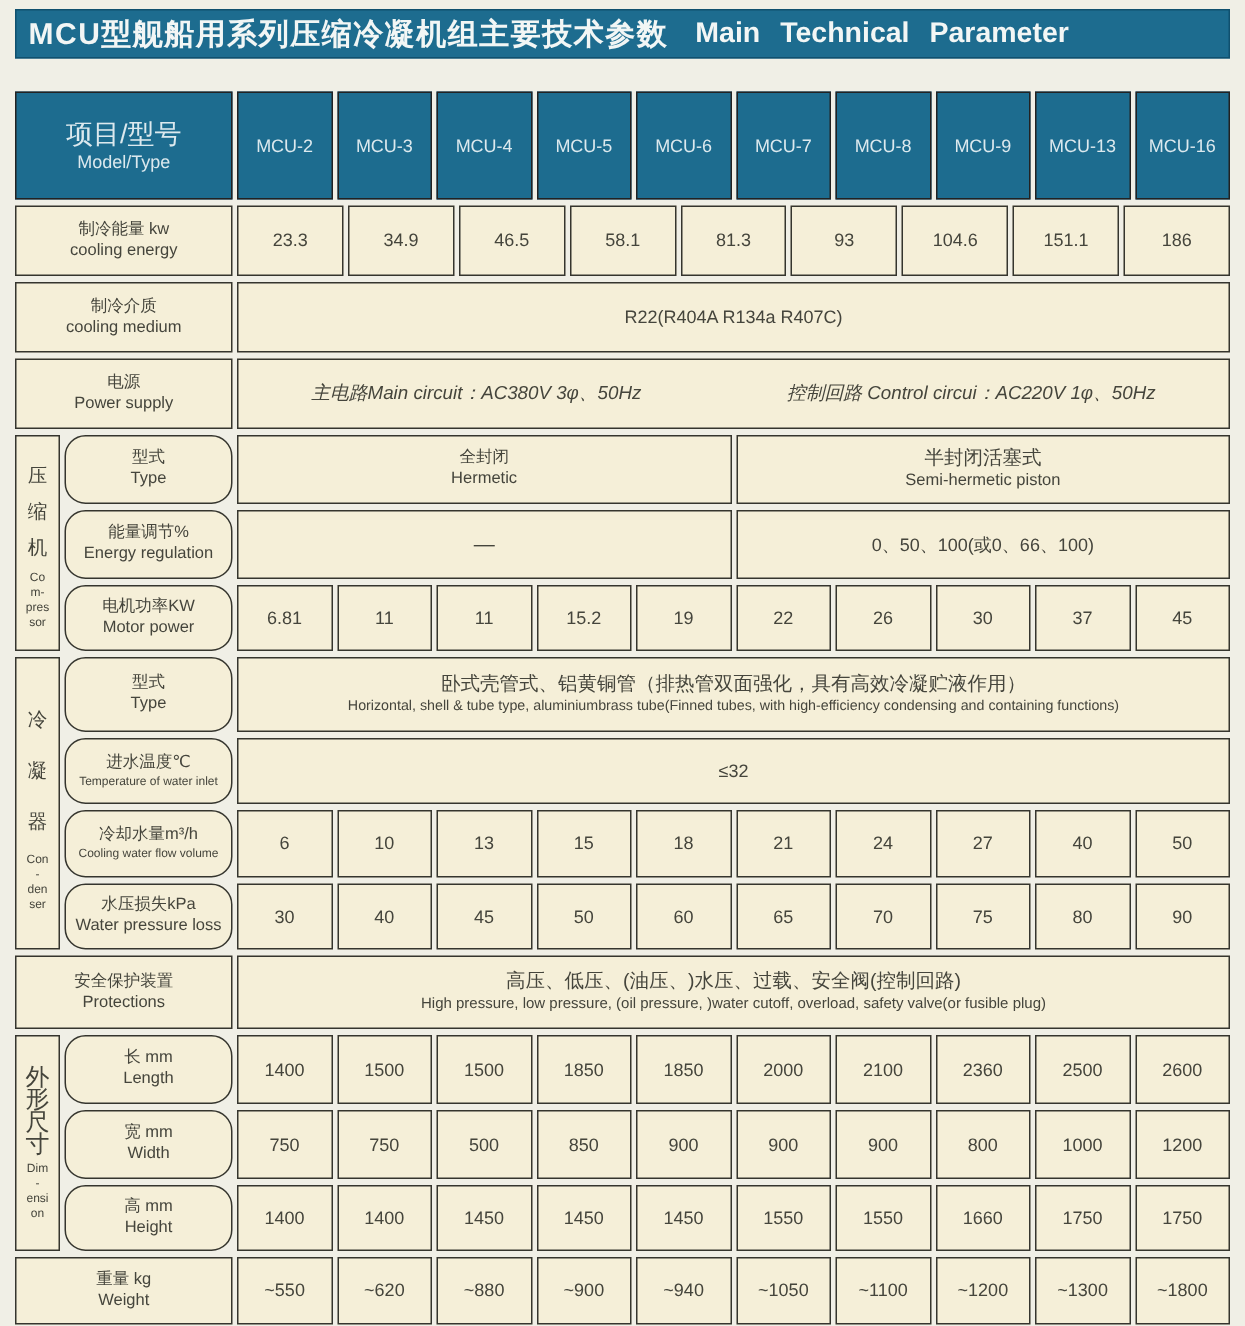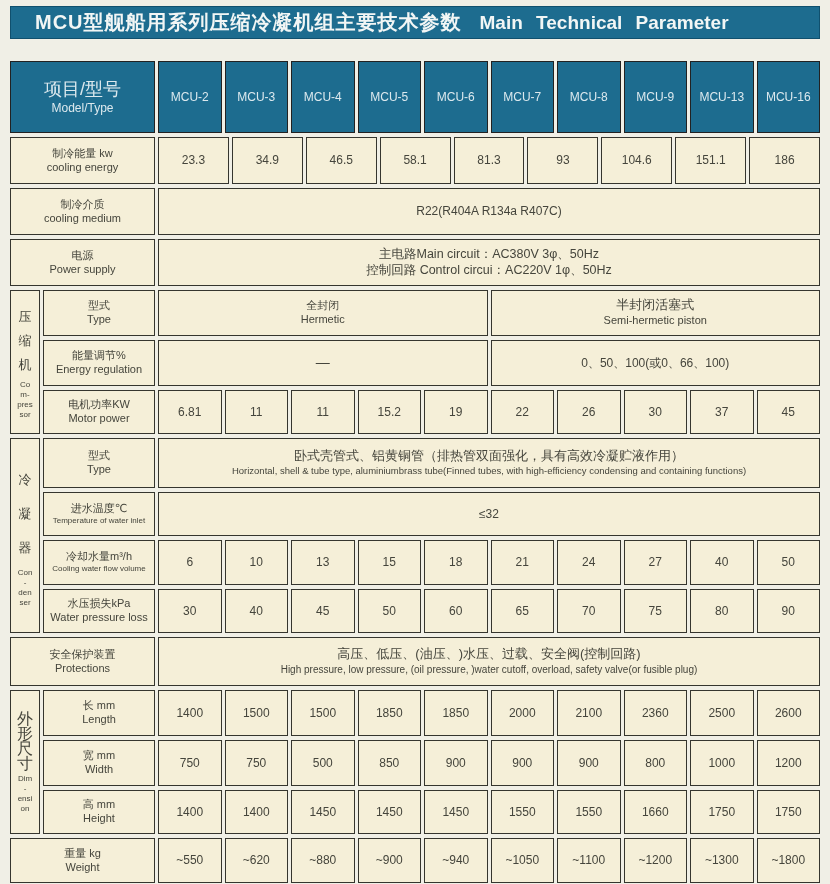--- a/index.html
+++ b/index.html
@@ -7,21 +7,21 @@
     width:830px;height:884px;overflow:hidden;
     background:#f0efe6;
     font-family:"Liberation Sans","DejaVu Sans",sans-serif;
     color:#45453c;
   }
   .page{width:830px;height:884px;position:relative;}
   .title-bar{
     margin:6px 10px 0 10px;height:33px;
     background:#1d6c8f;border:1px solid #10506e;
     display:flex;align-items:center;box-sizing:border-box;
-    padding-left:24px;color:#f2f6f5;white-space:nowrap;overflow:hidden;
+    padding-left:8px;color:#f2f6f5;white-space:nowrap;overflow:hidden;
   }
   .t-zh{font-size:20px;font-weight:bold;letter-spacing:1px;}
   .t-en{font-size:19px;font-weight:bold;margin-left:18px;word-spacing:8px;}
   .tbl{margin:22px 10px 0 10px;display:flex;flex-direction:column;gap:4px;}
   .row{display:flex;gap:3px;}
   .cell{
     background:#f5efd8;border:1px solid #35352e;box-sizing:border-box;
     display:flex;flex-direction:column;align-items:center;justify-content:center;
     text-align:center;overflow:hidden;line-height:1.25;
   }
@@ -33,25 +33,25 @@
   .zh{font-size:11px;}
   .en{font-size:11px;}
   .en.sm{font-size:8px;line-height:1.3;}
   .val{font-size:12px;}
   .head{background:#1d6c8f;color:#dce9ee;border-color:#222;}
   .head .zh{font-size:18px;}
   .head .en{font-size:12px;}
   .cells .cell.head{font-size:12px;}
   .two .l1{font-size:13px;}
   .two .l2{font-size:9.5px;line-height:1.4;}
-  .ps{font-size:12.5px;display:flex;flex-direction:column;justify-content:space-around;width:100%;}
+  .ps{font-size:12.5px;display:flex;flex-direction:row;justify-content:space-around;width:100%;font-style:italic;}
   .section{display:flex;gap:3px;}
   .sec-label{width:30px;flex:0 0 30px;}
   .sec-rows{flex:1;display:flex;flex-direction:column;gap:4px;min-width:0;}
-  .sec-rows .label{width:112px;flex:0 0 112px;}
+  .sec-rows .label{width:112px;flex:0 0 112px;border-radius:14px;}
   .sec-zh{width:15px;font-size:13px;line-height:24px;word-break:break-all;}
   .sec-zh.wide{width:28px;font-size:16px;line-height:15px;}
   .sec-en{font-size:8px;line-height:10px;margin-top:3px;word-break:break-all;width:16px;}
   .dash{font-size:14px;}
 </style>
 </head>
 <body>
 
 <div class="page">
 

